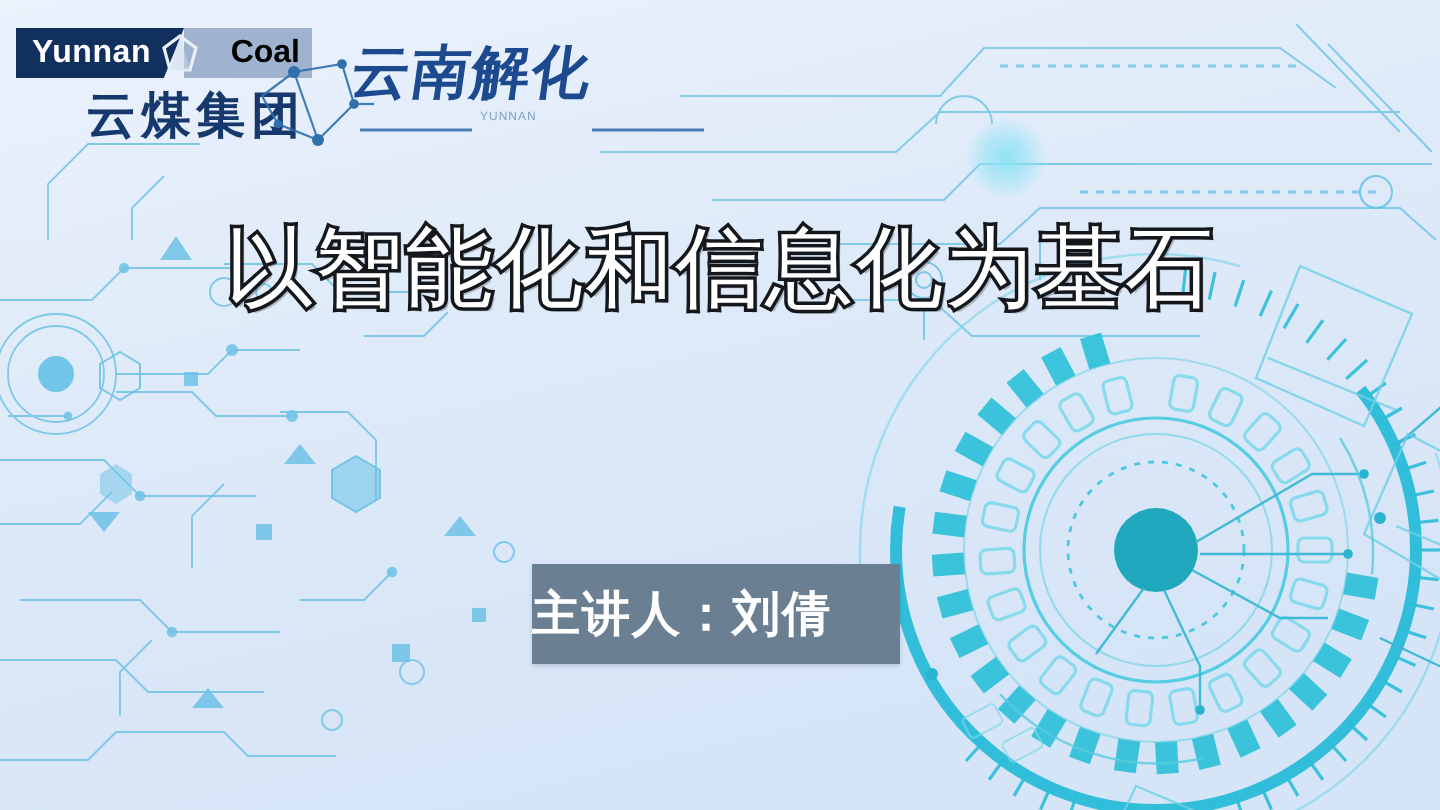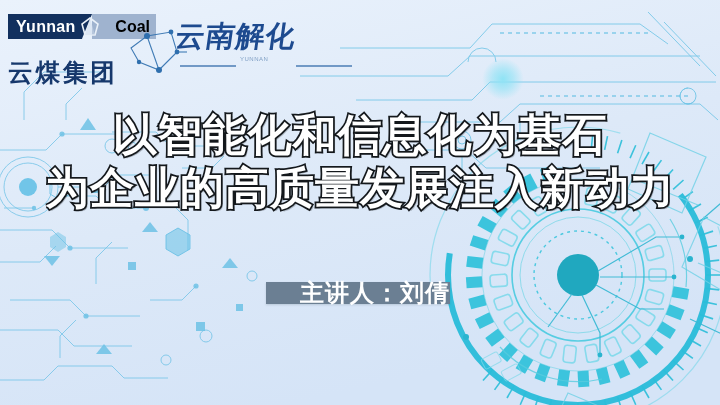--- a/index.html
+++ b/index.html
@@ -61,23 +61,24 @@
   .logo-coal {
     background:#9fb3cf;
     color:#000000;
     font-size:16px; font-weight:bold;
     display:flex; align-items:center;
     justify-content:flex-end;
     padding:0 6px 0 20px;
     flex:1;
   }
   .logo-row2 {
-    margin-top:19px;
+    margin-top:4px;
     width:148px;
     position:relative;
+    text-align:right;
   }
   .logo-cn {
     font-size:25px;
     font-weight:bold;
     color:#16386c;
     letter-spacing:3px;
     font-family:"DejaVu Sans", sans-serif;
     line-height:30px;
     white-space:nowrap;
     transform:scaleX(.98);
@@ -111,40 +112,40 @@
 
   
   .title-wrap {
     position:absolute;
     left:0; top:108px; width:720px;
     text-align:center;
     z-index:20;
   }
   .title-line {
     font-family:"DejaVu Sans", sans-serif;
-    font-weight:bold;
+    font-weight:normal;
     font-size:44px;
     line-height:53px;
     color:#ffffff;
     letter-spacing:1px;
     white-space:nowrap;
     -webkit-text-stroke:3.5px #14181c;
     paint-order:stroke fill;
     text-shadow:
       2px 2px 0 rgba(20,24,28,0.25);
   }
   .title-line.l2 { font-size:44px; }
 
   
   .speaker {
     position:absolute;
     left:266px; top:282px;
-    width:184px; height:22px;
+    width:184px; height:50px;
     background:#6b7f93;
-    display:flex; align-items:center; justify-content:flex-end;
+    display:flex; align-items:center; justify-content:flex-start;
     z-index:20;
     box-shadow:0 1px 2px rgba(40,60,80,0.18);
   }
   .speaker-text {
     font-family:"DejaVu Sans", sans-serif;
     font-size:24px; font-weight:bold;
     color:#ffffff;
     letter-spacing:1px;
     white-space:nowrap;
     line-height:26px;
@@ -607,20 +608,19 @@
           <line x1="0" y1="3" x2="56" y2="3" stroke="#4b7db5" stroke-width="1.4"></line>
           <line x1="116" y1="3" x2="172" y2="3" stroke="#4b7db5" stroke-width="1.4"></line>
         </svg>
         <div class="brand-sub">YUNNAN</div>
       </div>
     </div>
   </div>
 
   <div class="title-wrap">
     <div class="title-line l1">以智能化和信息化为基石</div>
-    <div class="title-line l2">为企业的高质量发展注入新动力</div>
   </div>
 
   <div class="speaker">
     <span class="speaker-text">主讲人：刘倩</span>
   </div>
 
 </div>
 
 </body></html>

